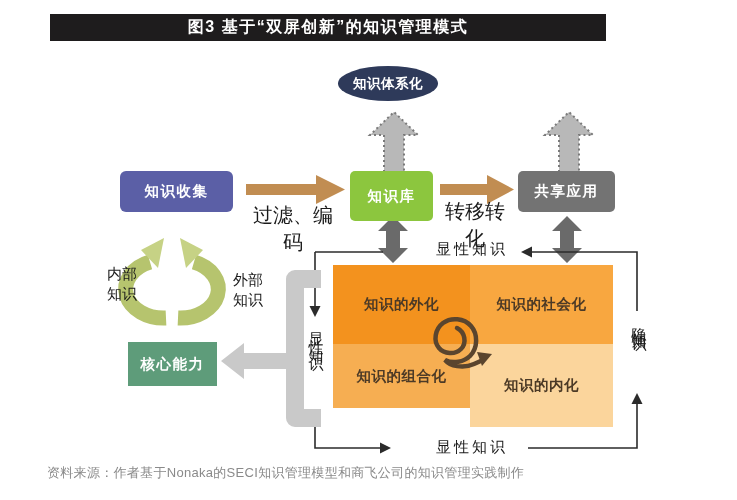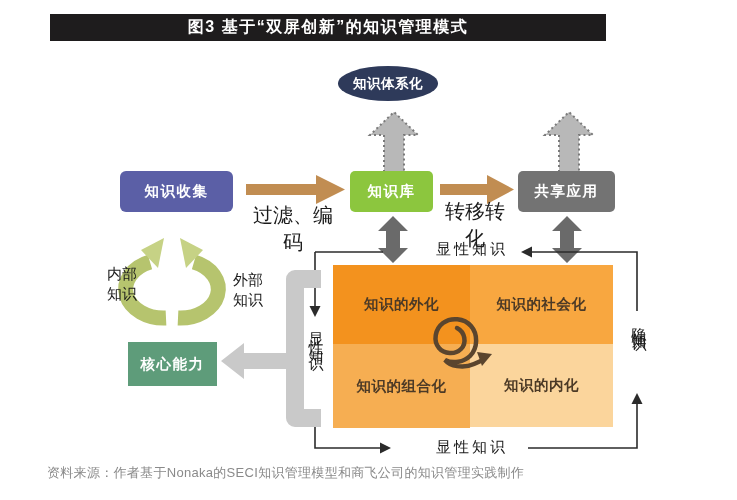--- a/index.html
+++ b/index.html
@@ -10,37 +10,37 @@
              display:flex;align-items:center;justify-content:center;font-size:16px;
              font-weight:bold;letter-spacing:1.5px;}
   .oval{display:flex;align-items:center;justify-content:center;color:#ffffff;
         font-weight:bold;border-radius:50%;text-align:center;}
   .oval-navy{left:338px;top:66px;width:100px;height:35px;background:#2e3a5a;font-size:13.5px;letter-spacing:0.5px;}
   .oval-blue{left:504px;top:62px;width:134px;height:44px;background:#29abe2;font-size:13.5px;
              flex-direction:column;line-height:1.25;}
   .fbox{display:flex;align-items:center;justify-content:center;color:#ffffff;
         font-weight:bold;font-size:14.5px;letter-spacing:1.5px;}
   .box-collect{left:120px;top:171px;width:113px;height:41px;background:#5b5fa6;border-radius:6px;}
-  .box-kbase{left:350px;top:171px;width:83px;height:41px;background:#8cc63e;border-radius:5px;}
+  .box-kbase{left:350px;top:171px;width:83px;height:50px;background:#8cc63e;border-radius:5px;}
   .box-share{left:518px;top:171px;width:97px;height:41px;background:#737373;border-radius:5px;}
   .box-core{left:128px;top:342px;width:89px;height:44px;background:#5e9c7a;border-radius:0;}
   .flowlabel{font-size:20px;color:#1a1a1a;text-align:center;}
   .lbl-filter{left:248px;top:202px;width:90px;}
   .lbl-transfer{left:437px;top:198px;width:76px;}
   .looplabel{font-size:15px;color:#1a1a1a;letter-spacing:3px;text-align:center;}
   .lbl-exp-top{left:428px;top:240px;width:88px;}
   .lbl-exp-bottom{left:428px;top:438px;width:88px;}
   .vlabel{writing-mode:vertical-rl;font-size:15px;color:#1a1a1a;}
   .lbl-exp-left{left:306px;top:320px;height:104px;letter-spacing:8px;}
   .lbl-tacit-right{left:629px;top:315px;height:80px;letter-spacing:3px;}
   .quad{position:absolute;display:flex;align-items:center;justify-content:center;
         font-weight:bold;font-size:14.5px;color:#4c3a26;letter-spacing:0.5px;}
   .quad-tl{left:333px;top:265px;width:137px;height:79px;background:#f3921e;}
   .quad-tr{left:470px;top:265px;width:143px;height:79px;background:#f8a740;}
-  .quad-bl{left:333px;top:344px;width:137px;height:84px;background:#f6ae52;}
+  .quad-bl{left:333px;top:344px;width:137px;height:64px;background:#f6ae52;}
   .quad-br{left:470px;top:344px;width:143px;height:83px;background:#fbd59c;}
   .sidetext{font-size:15px;color:#1a1a1a;line-height:1.35;text-align:center;}
   .lbl-internal{left:60px;top:264px;width:36px;margin-left:44px;}
   .lbl-external{left:230px;top:264px;width:36px;margin-top:6px;}
   .source{left:47px;top:464px;font-size:13px;color:#8a8a8a;letter-spacing:0.3px;}
   svg.layer{position:absolute;left:0;top:0;}
 </style>
 </head>
 <body>
 

